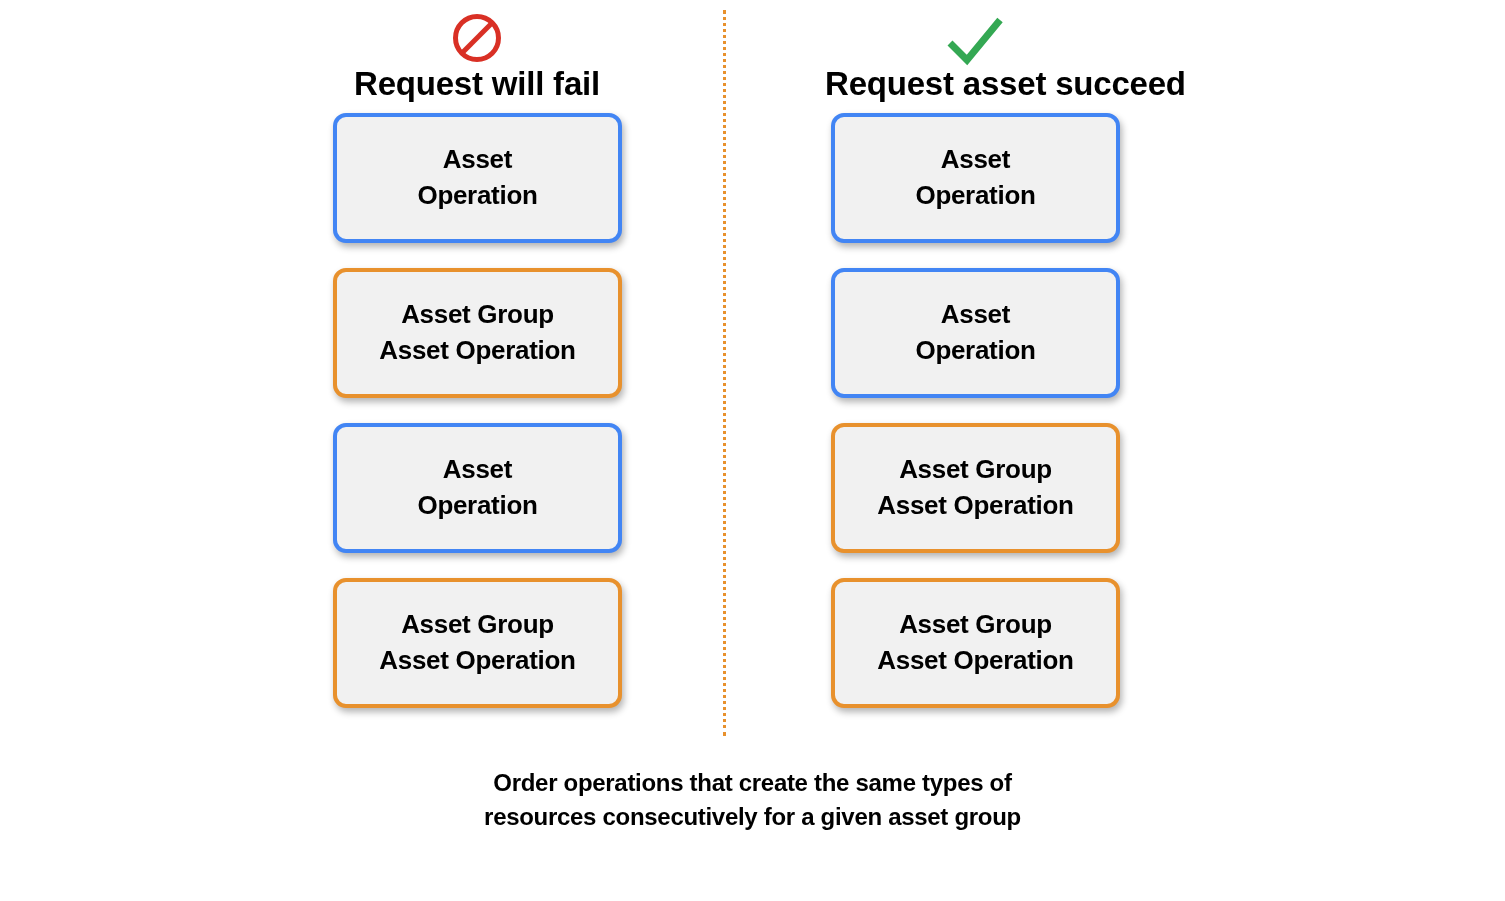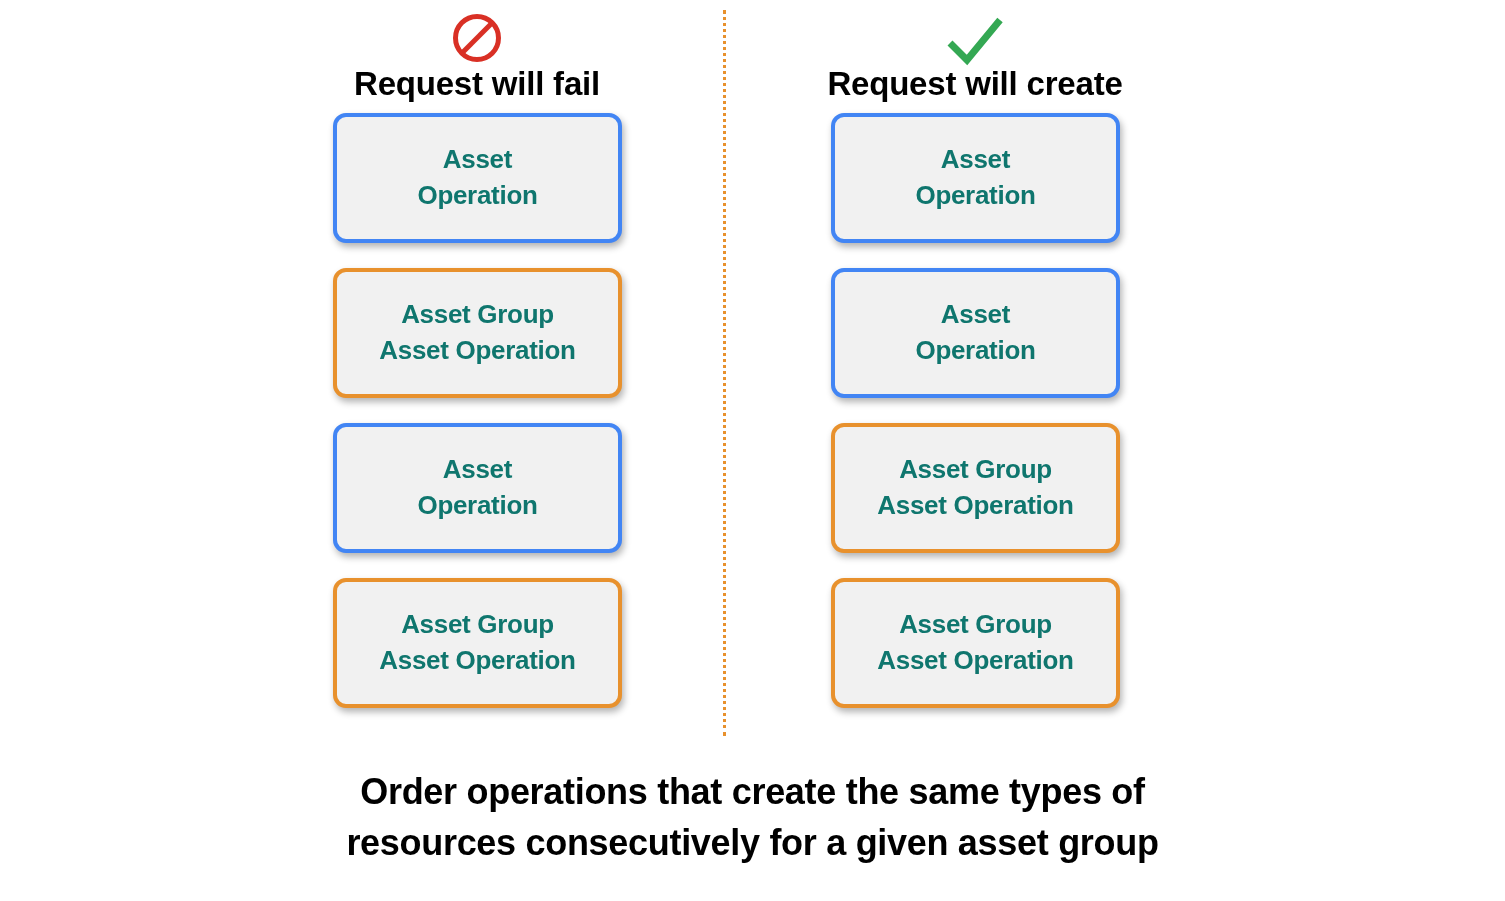--- a/index.html
+++ b/index.html
@@ -82,34 +82,34 @@
     align-items: center;
     justify-content: center;
     text-align: center;
   }
   .box.blue   { border-color: #4285F4; }
   .box.orange { border-color: #E8912D; }
 
   .box-label {
     font-size: 26px;
     font-weight: bold;
-    color: #0f766e;
+    color: #000000;
     line-height: 1.38;
     letter-spacing: -0.3px;
     white-space: pre-line;
   }
 
   
   .caption {
     position: absolute;
     left: 0;
     top: 766px;
     width: 1505px;
     text-align: center;
-    font-size: 36px;
+    font-size: 24px;
     font-weight: bold;
     color: #000000;
     line-height: 1.42;
     letter-spacing: -0.3px;
     white-space: pre-line;
   }
 </style>
 </head>
 <body>
 
@@ -148,21 +148,21 @@
     </div>
   </div>
 
   <div class="column succeed">
     <div class="col-header">
       <span class="status-icon">
         <svg width="62" height="56" viewBox="0 0 62 56" aria-hidden="true">
           <polyline points="6,33 23,50 56,10" fill="none" stroke="#34A853" stroke-width="7" stroke-linecap="butt" stroke-linejoin="miter"></polyline>
         </svg>
       </span>
-      <div class="col-title">Request will create</div>
+      <div class="col-title">Request asset succeed</div>
     </div>
 
     <div class="box-list">
       <div class="box blue">
         <span class="box-label">Asset
 Operation</span>
       </div>
       <div class="box blue">
         <span class="box-label">Asset
 Operation</span>

